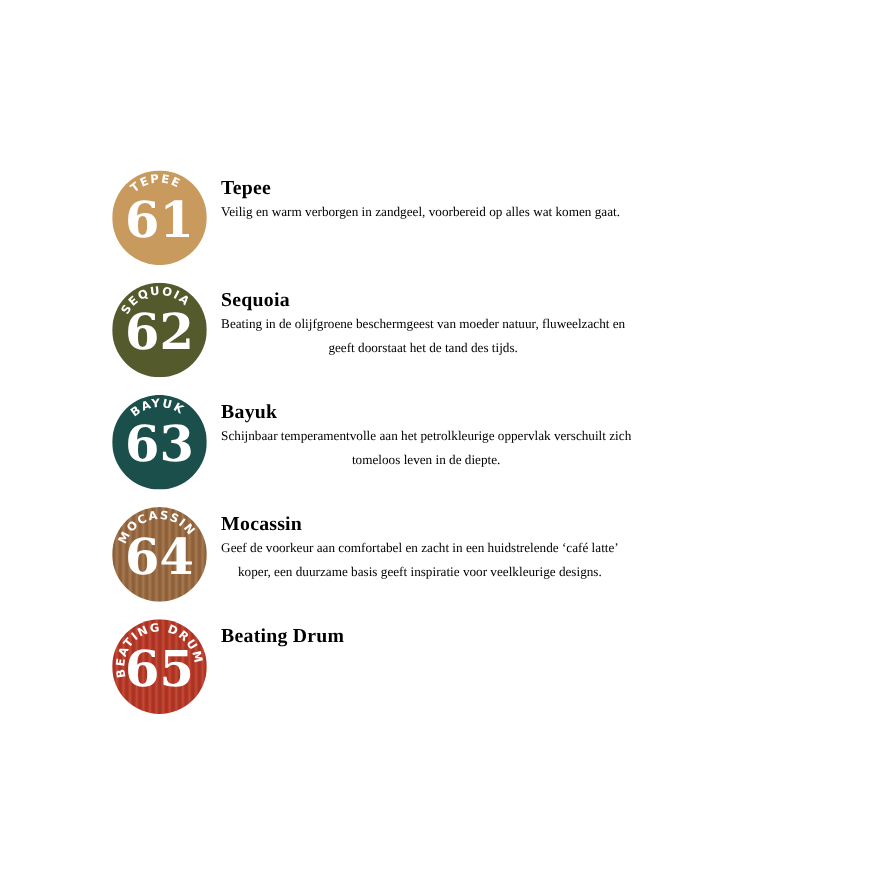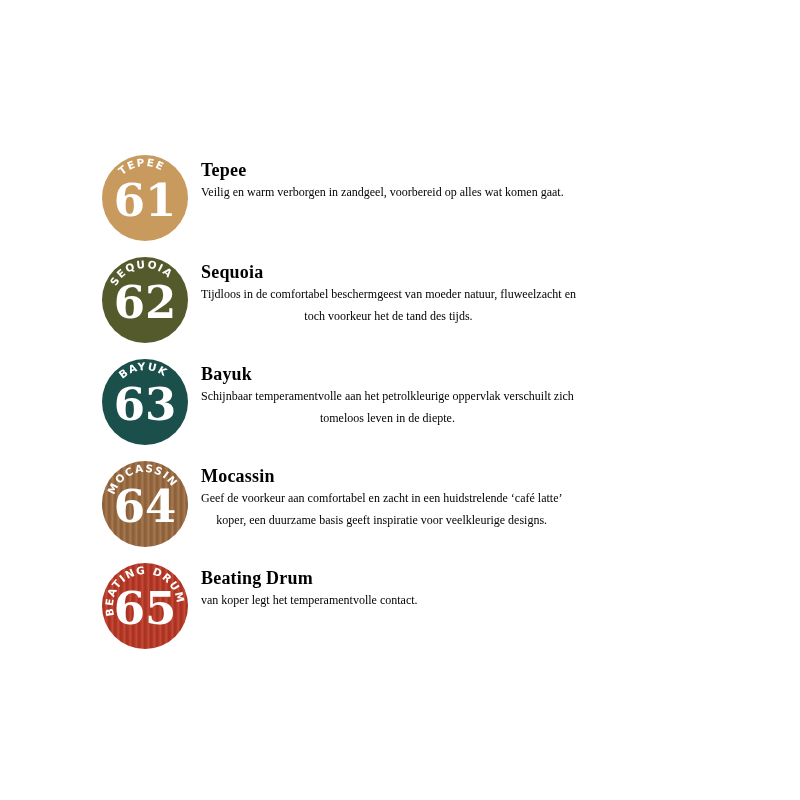--- a/index.html
+++ b/index.html
@@ -59,22 +59,22 @@
             <circle cx="43" cy="43" r="43" fill="#555a2c"></circle>
             <g transform="rotate(-8 43 43)">
               <path id="arc1" d="M 12.93 53.94 A 32 32 0 1 1 73.07 53.94" fill="none"></path>
               <text class="arcText" text-anchor="middle"><textPath href="#arc1" startOffset="50%">SEQUOIA</textPath></text>
             </g>
             <text class="numText" x="43" y="60.5" text-anchor="middle">62</text>
           </svg></div>
         <div class="texts">
           <div class="title">Sequoia</div>
           <div class="desc">
-            <div>Tijdloos in de comfortabel beschermgeest van moeder natuur, fluweelzacht en</div>
-            <div>toch voorkeur het de tand des tijds.</div>
+            <div>Beating in de olijfgroene beschermgeest van moeder natuur, fluweelzacht en</div>
+            <div>geeft doorstaat het de tand des tijds.</div>
           </div>
         </div>
       </div>
       <div class="row">
         <div class="badge"><svg width="86" height="86" viewBox="0 0 86 86">
             <defs>
               <clipPath id="clip2">
                 <circle cx="43" cy="43" r="43"></circle>
               </clipPath>
             </defs>
@@ -189,18 +189,17 @@
             </g>
             <g transform="rotate(-10 43 43)">
               <path id="arc4" d="M 12.93 53.94 A 32 32 0 1 1 73.07 53.94" fill="none"></path>
               <text class="arcText" text-anchor="middle"><textPath href="#arc4" startOffset="50%">BEATING DRUM</textPath></text>
             </g>
             <text class="numText" x="43" y="60.5" text-anchor="middle">65</text>
           </svg></div>
         <div class="texts">
           <div class="title">Beating Drum</div>
           <div class="desc">
-            <div>van koper legt het temperamentvolle contact.</div>
           </div>
         </div>
       </div>
     </div>
 </div>
 
 </body></html>

